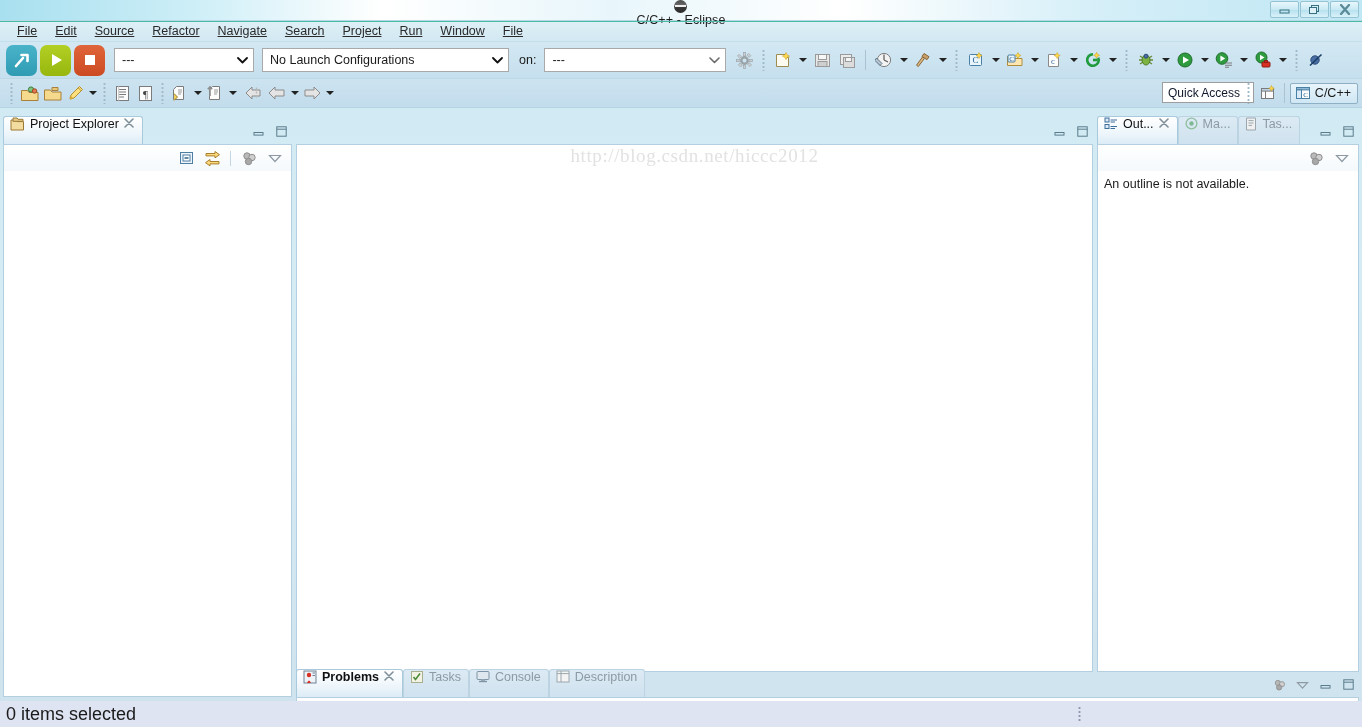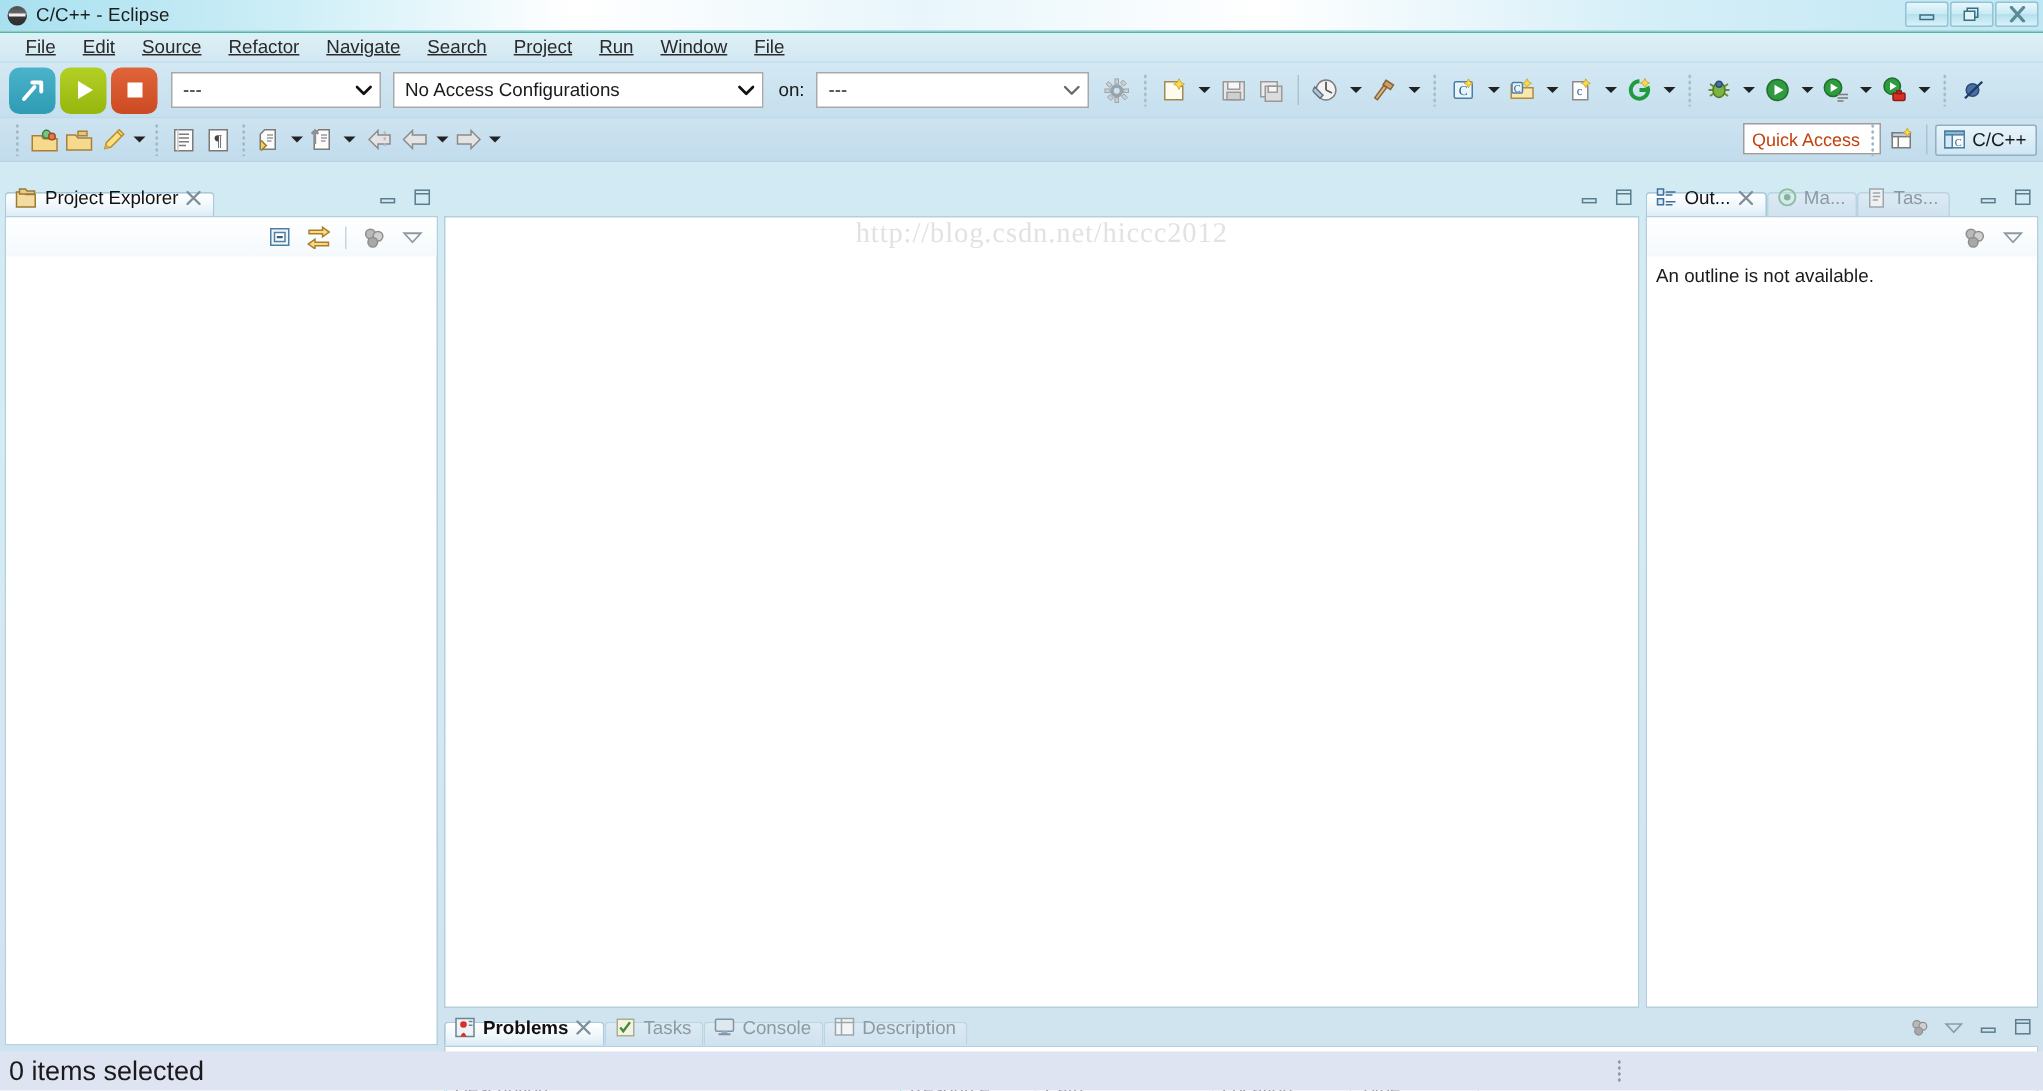--- a/index.html
+++ b/index.html
@@ -16,20 +16,21 @@
     background: linear-gradient(to bottom, #cfe9f2 0%, #d6ecf4 40%, #cfe3ef 100%);
   }
 
   
   .titlebar {
     height: 21px;
     background: linear-gradient(to right, #a8e0ef 0%, #cdeef7 14%, #ffffff 28%, #e8f6fb 45%, #ffffff 62%, #d6eff8 80%, #bfe7f4 100%);
     display: flex; align-items: center;
     position: relative;
     border-bottom: 1px solid #b5d9e6;
+    flex-direction: column;
   }
   .title-icon {
     width: 13px; height: 13px; margin-left: 5px; margin-right: 6px;
     border-radius: 50%;
     background: linear-gradient(to bottom, #4b4b4b 0%, #6d6d6d 45%, #3a3a3a 50%, #2c2c2c 100%);
     position: relative; flex: none;
   }
   .title-icon::after {
     content: ""; position: absolute; left: 1px; right: 1px; top: 5px; height: 2px;
     background: #f0f0f0;
@@ -112,21 +113,21 @@
     height: 29px; display: flex; align-items: center;
     padding-left: 6px; gap: 1px;
     background: linear-gradient(to bottom, #cde3f0 0%, #c2dcec 100%);
     border-bottom: 1px solid #b6d3e4;
     position: relative;
   }
   .qa {
     position: absolute; right: 108px; top: 3px;
     width: 92px; height: 21px;
     background: #fff; border: 1px solid #9d9d9d;
-    font-size: 12px; color: #c2410c;
+    font-size: 12px; color: #0f172a;
     display: flex; align-items: center; padding-left: 5px;
   }
   .persp-area { position: absolute; right: 4px; top: 3px; display: flex; align-items: center; gap: 5px; }
   .persp-btn {
     height: 21px; display: flex; align-items: center; gap: 4px;
     border: 1px solid #8fb0c4; border-radius: 2px;
     background: linear-gradient(to bottom, #e8f4fb 0%, #cfe6f3 100%);
     padding: 0 6px 0 4px;
     font-size: 12.5px; color: #1a1a1a;
   }
@@ -134,21 +135,21 @@
 
   
   .workbench { position: absolute; left: 0; top: 119px; width: 1362px; height: 582px; }
 
   
   .pe {
     position: absolute; left: 3px; top: 3px; width: 289px; height: 575px;
   }
   .view-tabrow { height: 22px; display: flex; align-items: flex-end; position: relative; }
   .vtab {
-    height: 16px; display: flex; align-items: center; gap: 5px;
+    height: 28px; display: flex; align-items: flex-start; gap: 5px;
     padding: 0 7px 10px 6px;
     background: linear-gradient(to bottom, #ffffff 0%, #eef6fb 60%, #dcecf6 100%);
     border: 1px solid #a9c9dc; border-bottom: none;
     border-radius: 3px 3px 0 0;
     font-size: 12.5px; color: #1a1a1a;
   }
   .vtab.inactive {
     background: linear-gradient(to bottom, #dceaf4 0%, #cfe2ef 100%);
     color: #8c9aa3; border-color: #bcd4e2;
   }
@@ -310,21 +311,21 @@
     <div class="combo" style="width:140px; margin-left:6px;">
       <span class="cval">---</span>
       <span class="carr">
         <svg width="11" height="8" viewBox="0 0 11 8">
             <path d="M1 2 L5.5 6.5 L10 2" stroke="#111" stroke-width="1.8" fill="none" stroke-linecap="round" stroke-linejoin="round"></path>
           </svg>
       </span>
     </div>
 
     <div class="combo" style="width:247px; margin-left:5px;">
-      <span class="cval">No Access Configurations</span>
+      <span class="cval">No Launch Configurations</span>
       <span class="carr">
         <svg width="11" height="8" viewBox="0 0 11 8">
             <path d="M1 2 L5.5 6.5 L10 2" stroke="#111" stroke-width="1.8" fill="none" stroke-linecap="round" stroke-linejoin="round"></path>
           </svg>
       </span>
     </div>
 
     <div class="onlabel">on:</div>
 
     <div class="combo" style="width:182px;">

